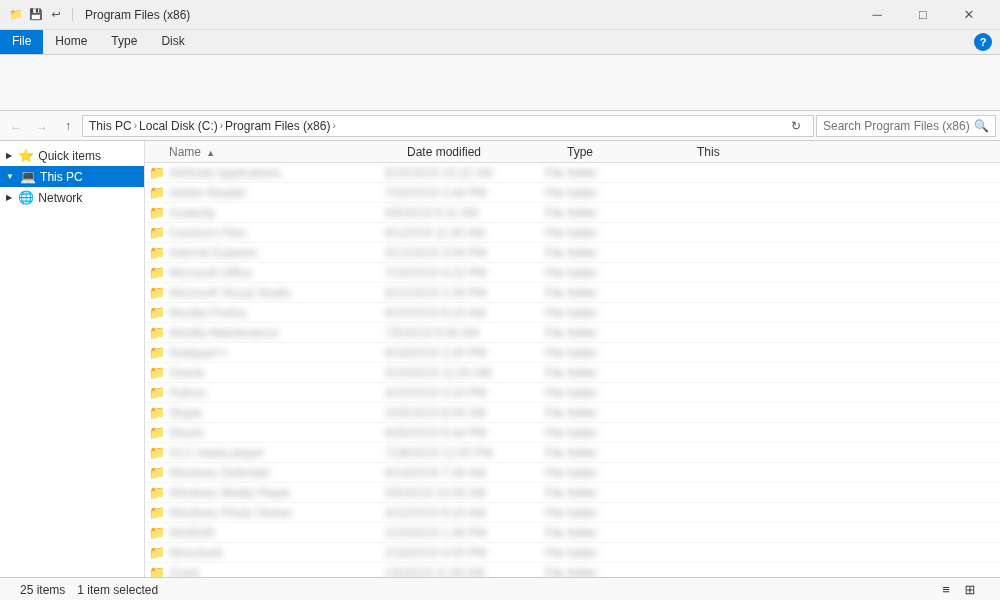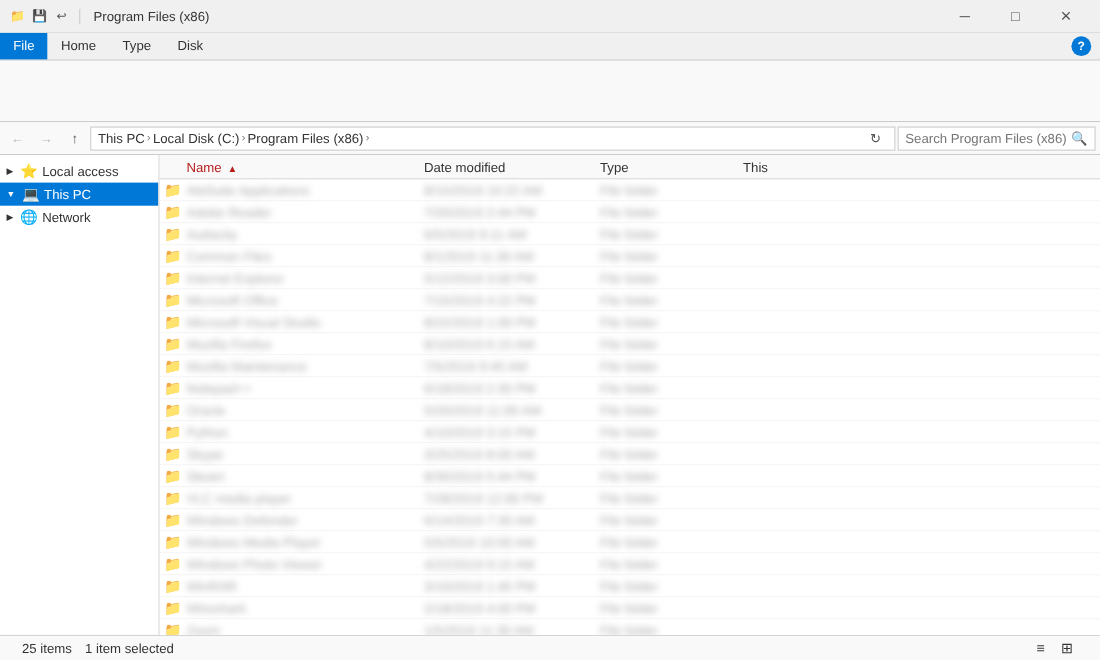--- a/index.html
+++ b/index.html
@@ -126,22 +126,22 @@
       position: relative;
     }
     .file-header {
       display: flex;
       align-items: center;
       height: 22px;
       border-bottom: 1px solid #ddd;
       background: #f9f9f9;
       position: sticky; top: 0; z-index: 1;
     }
-    .col-name { width: 240px; padding-left: 24px; font-size: 12px; color: #b91c1c; font-weight: normal; }
-    .col-date { width: 160px; font-size: 12px; color: #333; }
+    .col-name { width: 240px; padding-left: 24px; font-size: 12px; color: #737373; font-weight: normal; }
+    .col-date { width: 160px; font-size: 12px; color: #333; margin-left: 22px; }
     .col-type { width: 130px; font-size: 12px; color: #333; }
     .col-size { width: 100px; font-size: 12px; color: #333; }
     .sort-arrow { font-size: 9px; margin-left: 2px; }
 
     .file-row {
       display: flex; align-items: center; height: 20px;
       border-bottom: 1px solid #f5f5f5;
       cursor: default;
     }
     .file-icon { width: 24px; display: flex; align-items: center; justify-content: center; font-size: 13px; }
@@ -224,21 +224,21 @@
     <span class="search-icon-el">🔍</span>
   </div>
 </div>
 
 <div class="main-layout">
 
   <div class="sidebar">
     <div class="sidebar-item">
       <span class="sidebar-expand">▶</span>
       <span class="sidebar-icon">⭐</span>
-      <span>Local access</span>
+      <span>Quick items</span>
     </div>
     <div class="sidebar-item selected">
       <span class="sidebar-expand">▼</span>
       <span class="sidebar-icon">💻</span>
       <span>This PC</span>
     </div>
     <div class="sidebar-item">
       <span class="sidebar-expand">▶</span>
       <span class="sidebar-icon">🌐</span>
       <span>Network</span>

